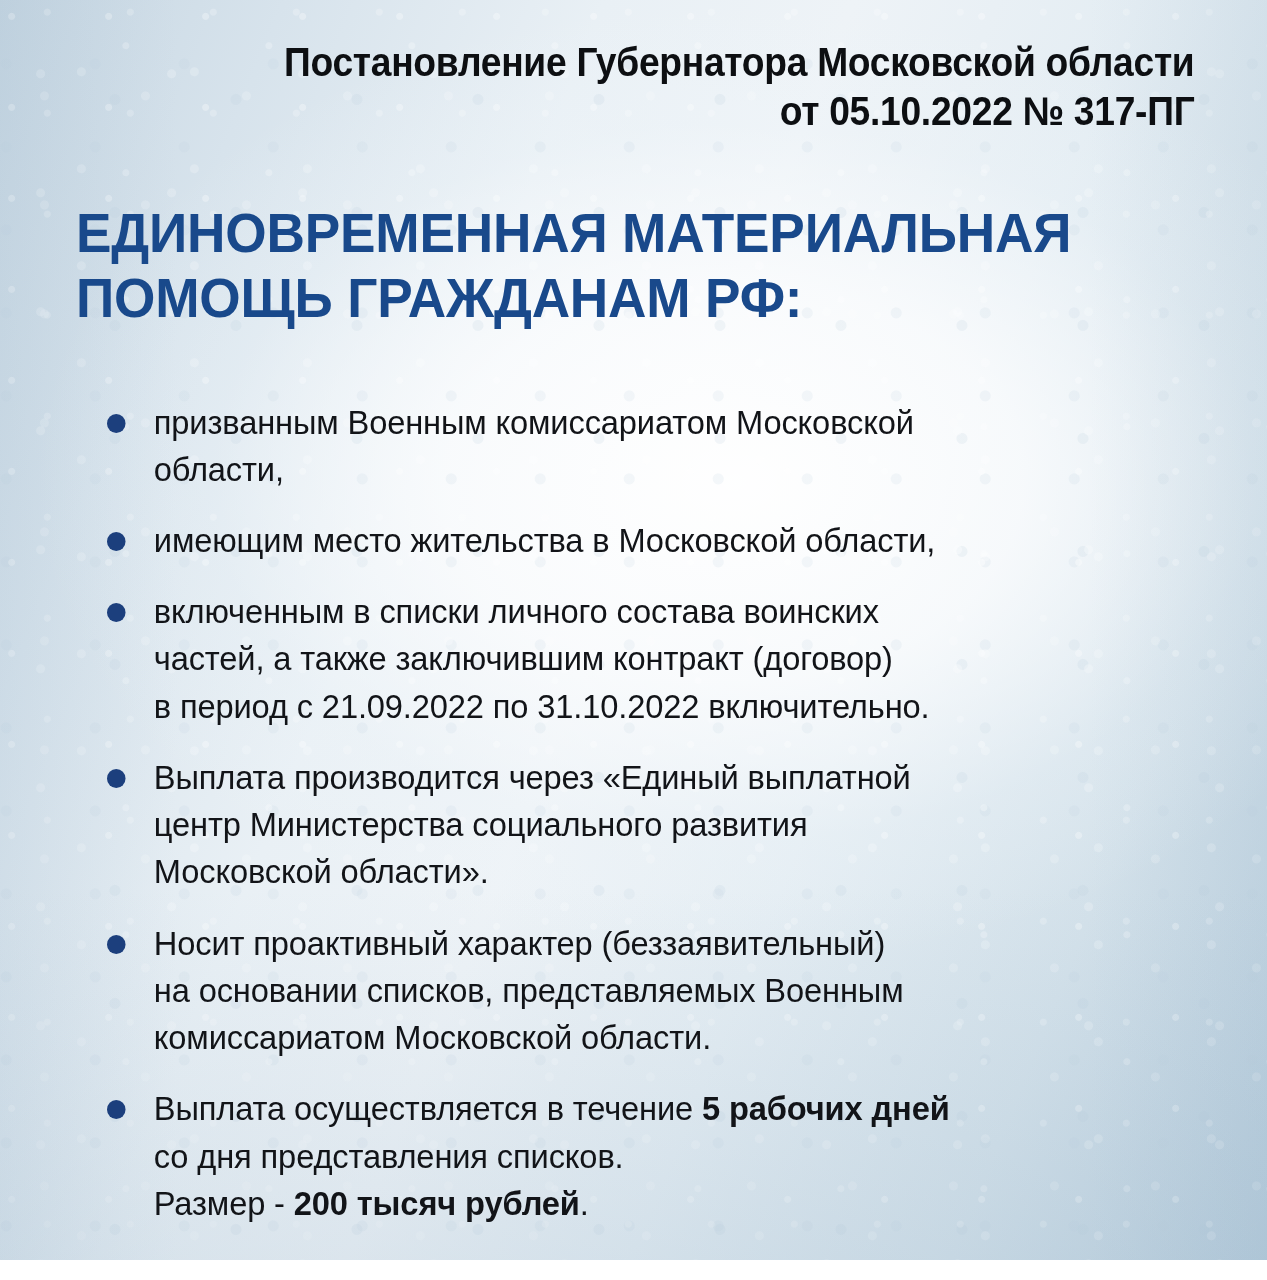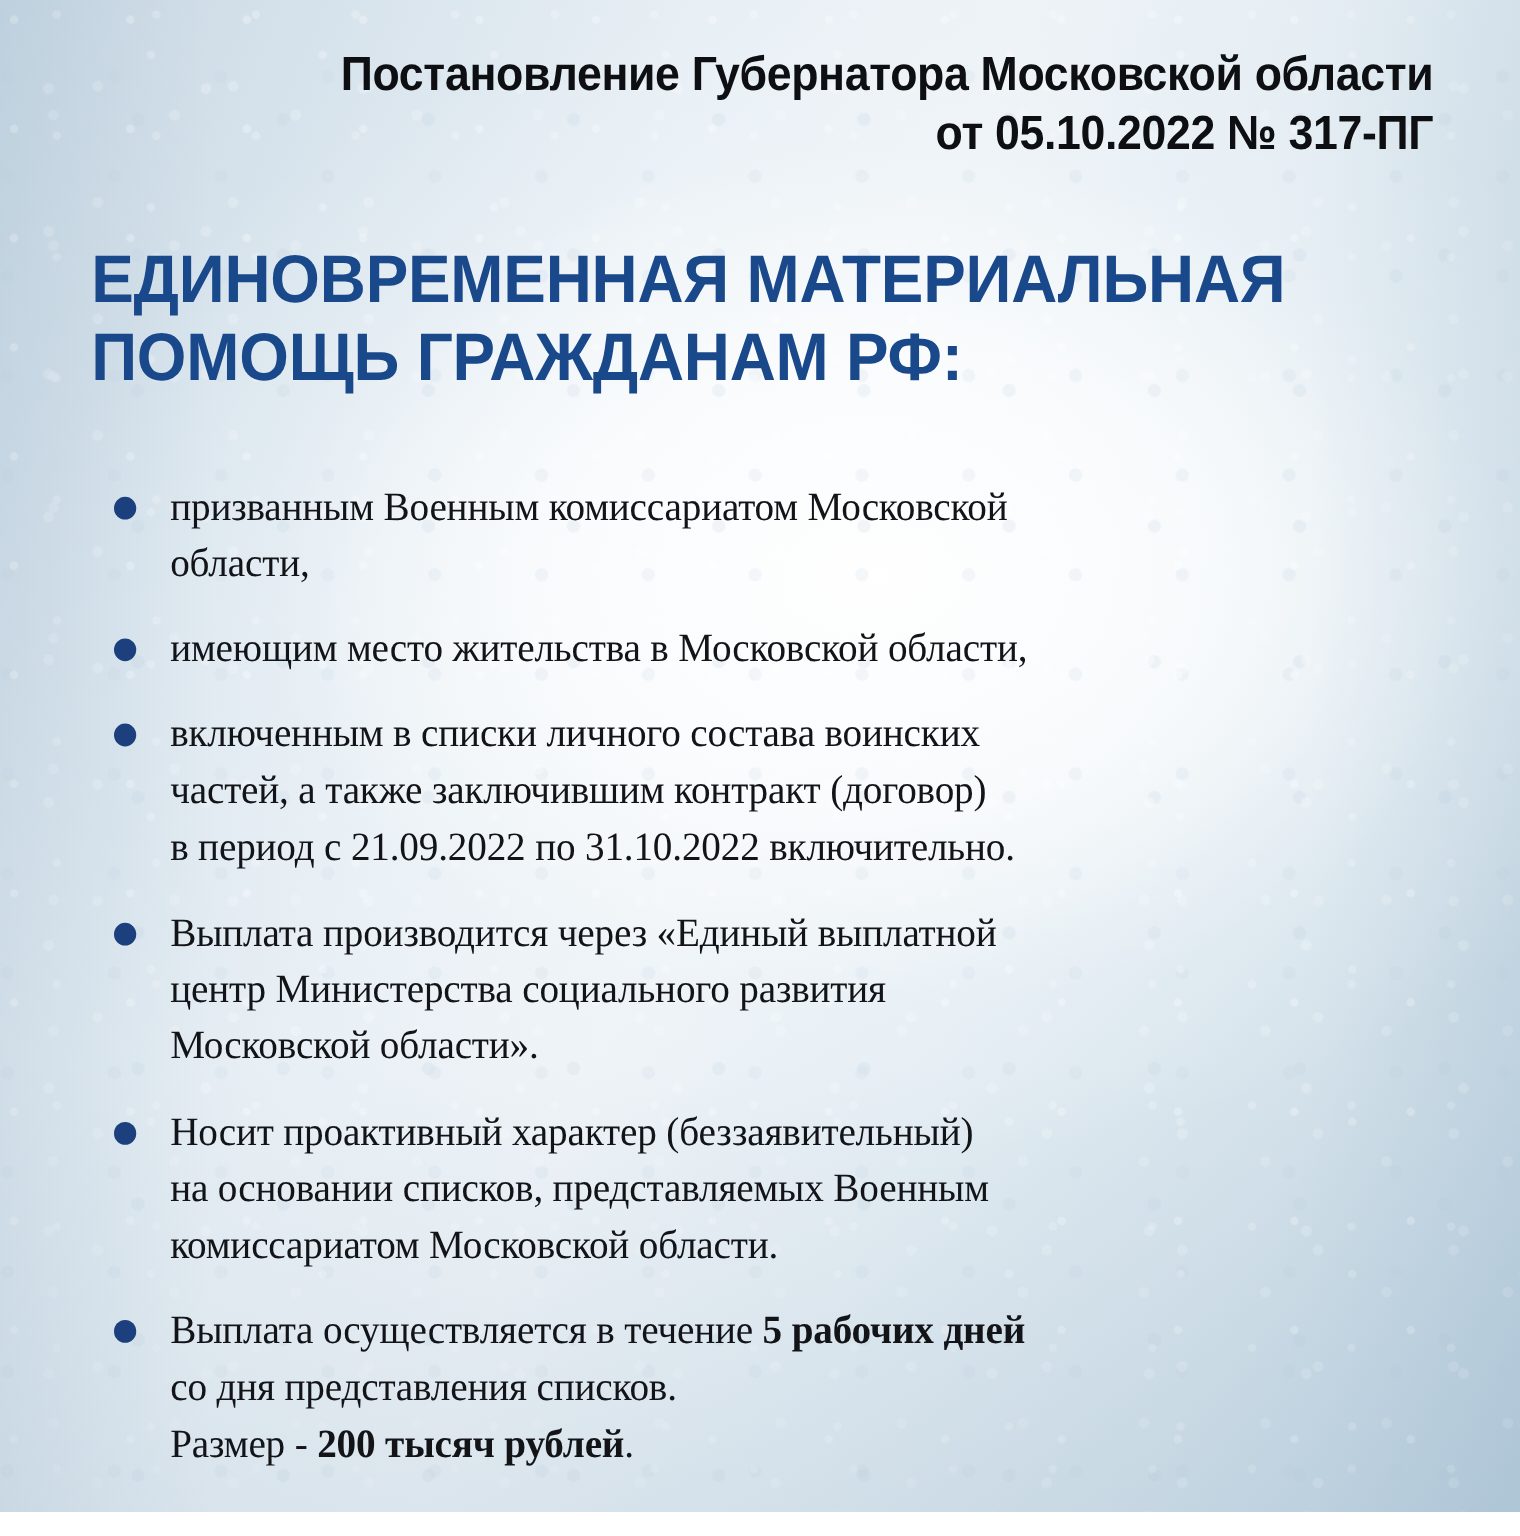--- a/index.html
+++ b/index.html
@@ -91,23 +91,22 @@
     transform-origin: left center;
   }
   .main-title .line {
     display: block;
     white-space: nowrap;
   }
 
   
   .bullet-list {
     list-style: none;
-    margin: 0;
+    margin: 12px;
     padding: 30px 40px 0 95px;
-    font-family: Liberation Serif, serif;
   }
   .bullet-item {
     position: relative;
     padding-left: 48px;
     margin-bottom: 24px;
     color: #121418;
     font-size: 33.5px;
     line-height: 1.41;
     letter-spacing: -0.15px;
     transform: scaleX(0.975);

